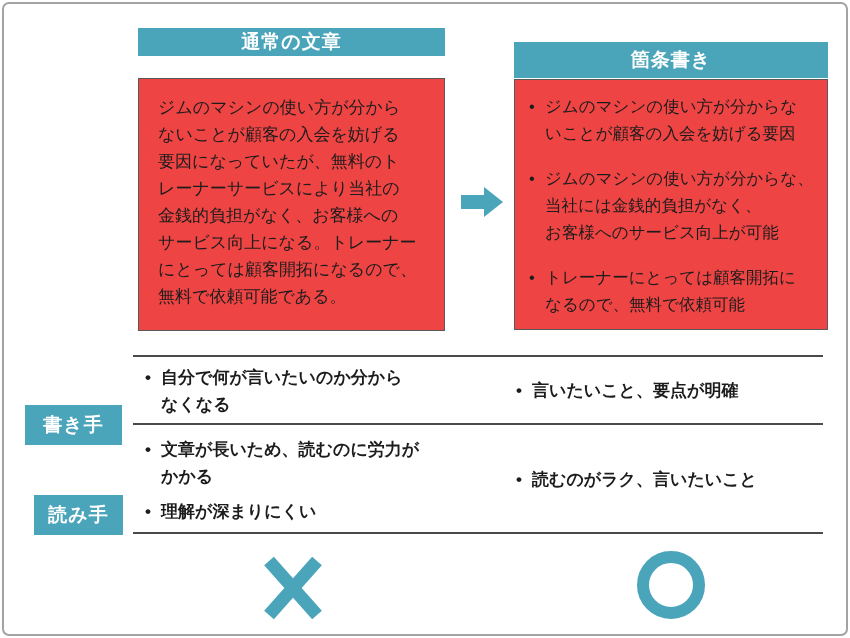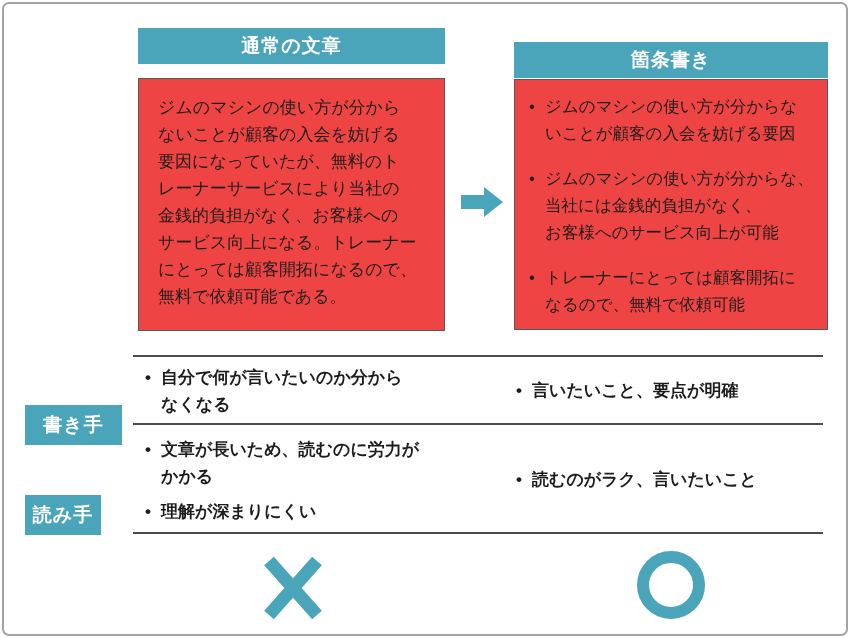--- a/index.html
+++ b/index.html
@@ -46,21 +46,21 @@
     box-sizing:border-box;width:68px;height:68px;border-radius:50%;
     border:12px solid var(--accent-teal,#4aa4ba);
   }
 </style>
 </head>
 <body>
 
 <div class="stage">
   <div class="frame"></div>
 
-  <div class="abs col-header" style="left:138px;top:28px;width:307px;height:36px;">
+  <div class="abs col-header" style="left:138px;top:28px;width:307px;height:28px;">
     <span>通常の文章</span>
   </div>
   <div class="abs col-header" style="left:514px;top:28px;width:314px;height:36px;margin-top:14px;">
     <span>箇条書き</span>
   </div>
 
   <div class="abs content-box" style="left:138px;top:78px;width:307px;height:253px;">
     <div class="normal-body pre">ジムのマシンの使い方が分から
 ないことが顧客の入会を妨げる
 要因になっていたが、無料のト
@@ -117,21 +117,21 @@
   </div>
   <div class="abs" style="left:516px;top:377px;width:312px;">
     <ul class="blist row-blist">
       <li>
         <span class="marker">•</span>
         <span class="pre">言いたいこと、要点が明確</span>
       </li>
     </ul>
   </div>
 
-  <div class="abs row-label" style="left:25px;top:457px;width:76px;height:40px;">
+  <div class="abs row-label" style="left:34px;top:457px;width:89px;height:40px;">
     <span>読み手</span>
   </div>
   <div class="abs" style="left:145px;top:436px;width:305px;">
     <ul class="blist row-blist">
       <li>
         <span class="marker">•</span>
         <span class="pre">文章が長いため、読むのに労力が
 かかる</span>
       </li>
       <li>

